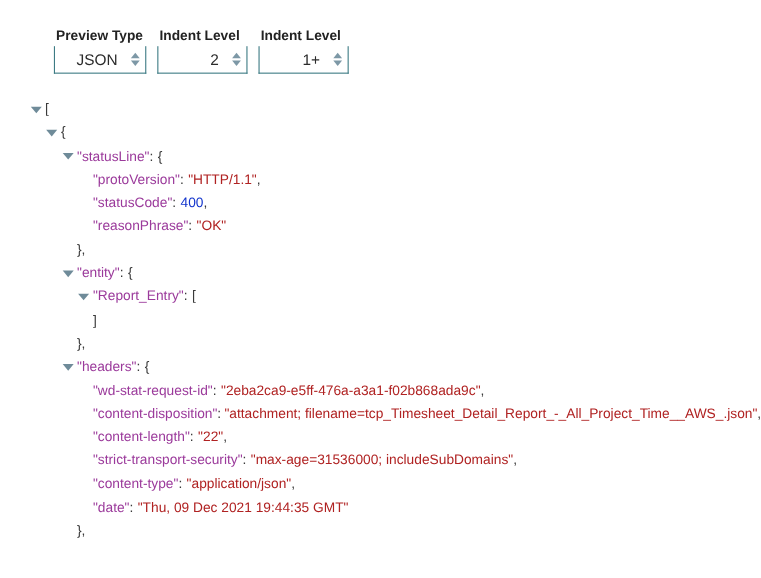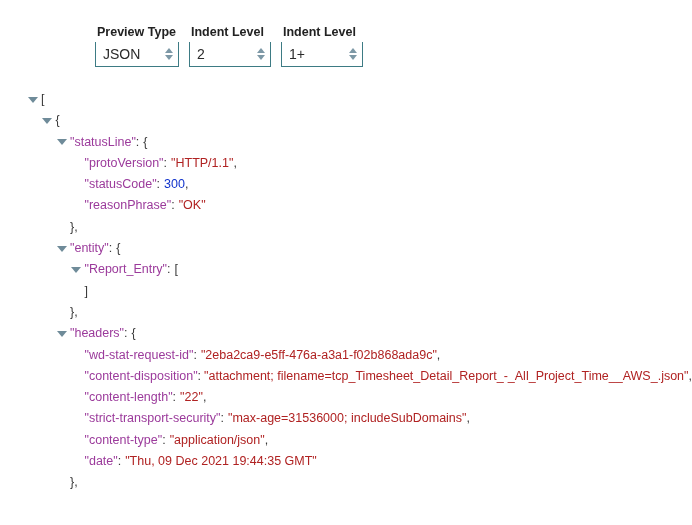--- a/index.html
+++ b/index.html
@@ -19,35 +19,34 @@
     padding: 9px 0 0 10px;
     letter-spacing: 0.1px;
   }
 
   
   .controls {
     display: flex;
     align-items: flex-end;
     gap: 10px;
     padding: 25px 0 0 49px;
-    margin-left: 46px;
   }
   .control-group { display: flex; flex-direction: column; }
   .control-label {
     font-size: 12.5px;
     font-weight: bold;
     color: #222222;
     margin-bottom: 3px;
     padding-left: 2px;
     white-space: nowrap;
   }
   .spinner {
     display: flex;
     align-items: center;
-    justify-content: space-between;
+    justify-content: flex-end;
     height: 25px;
     background: #ffffff;
     border: 1px solid #3d7b84;
     border-top: none;
     padding: 0 5px 0 7px;
   }
   .spinner-value {
     font-size: 14px;
     color: #2b2b2b;
     line-height: 1;
@@ -182,21 +181,21 @@
         <span class="sp"></span>
         <span class="sv">"HTTP/1.1"</span>
         <span class="p">,</span>
       </div>
       <div class="row">
         <span class="indent" style="width: 43.5px;"></span>
         <span class="toggle empty"></span>
         <span class="k">"statusCode"</span>
         <span class="p">:</span>
         <span class="sp"></span>
-        <span class="nv">300</span>
+        <span class="nv">400</span>
         <span class="p">,</span>
       </div>
       <div class="row">
         <span class="indent" style="width: 43.5px;"></span>
         <span class="toggle empty"></span>
         <span class="k">"reasonPhrase"</span>
         <span class="p">:</span>
         <span class="sp"></span>
         <span class="sv">"OK"</span>
       </div>

